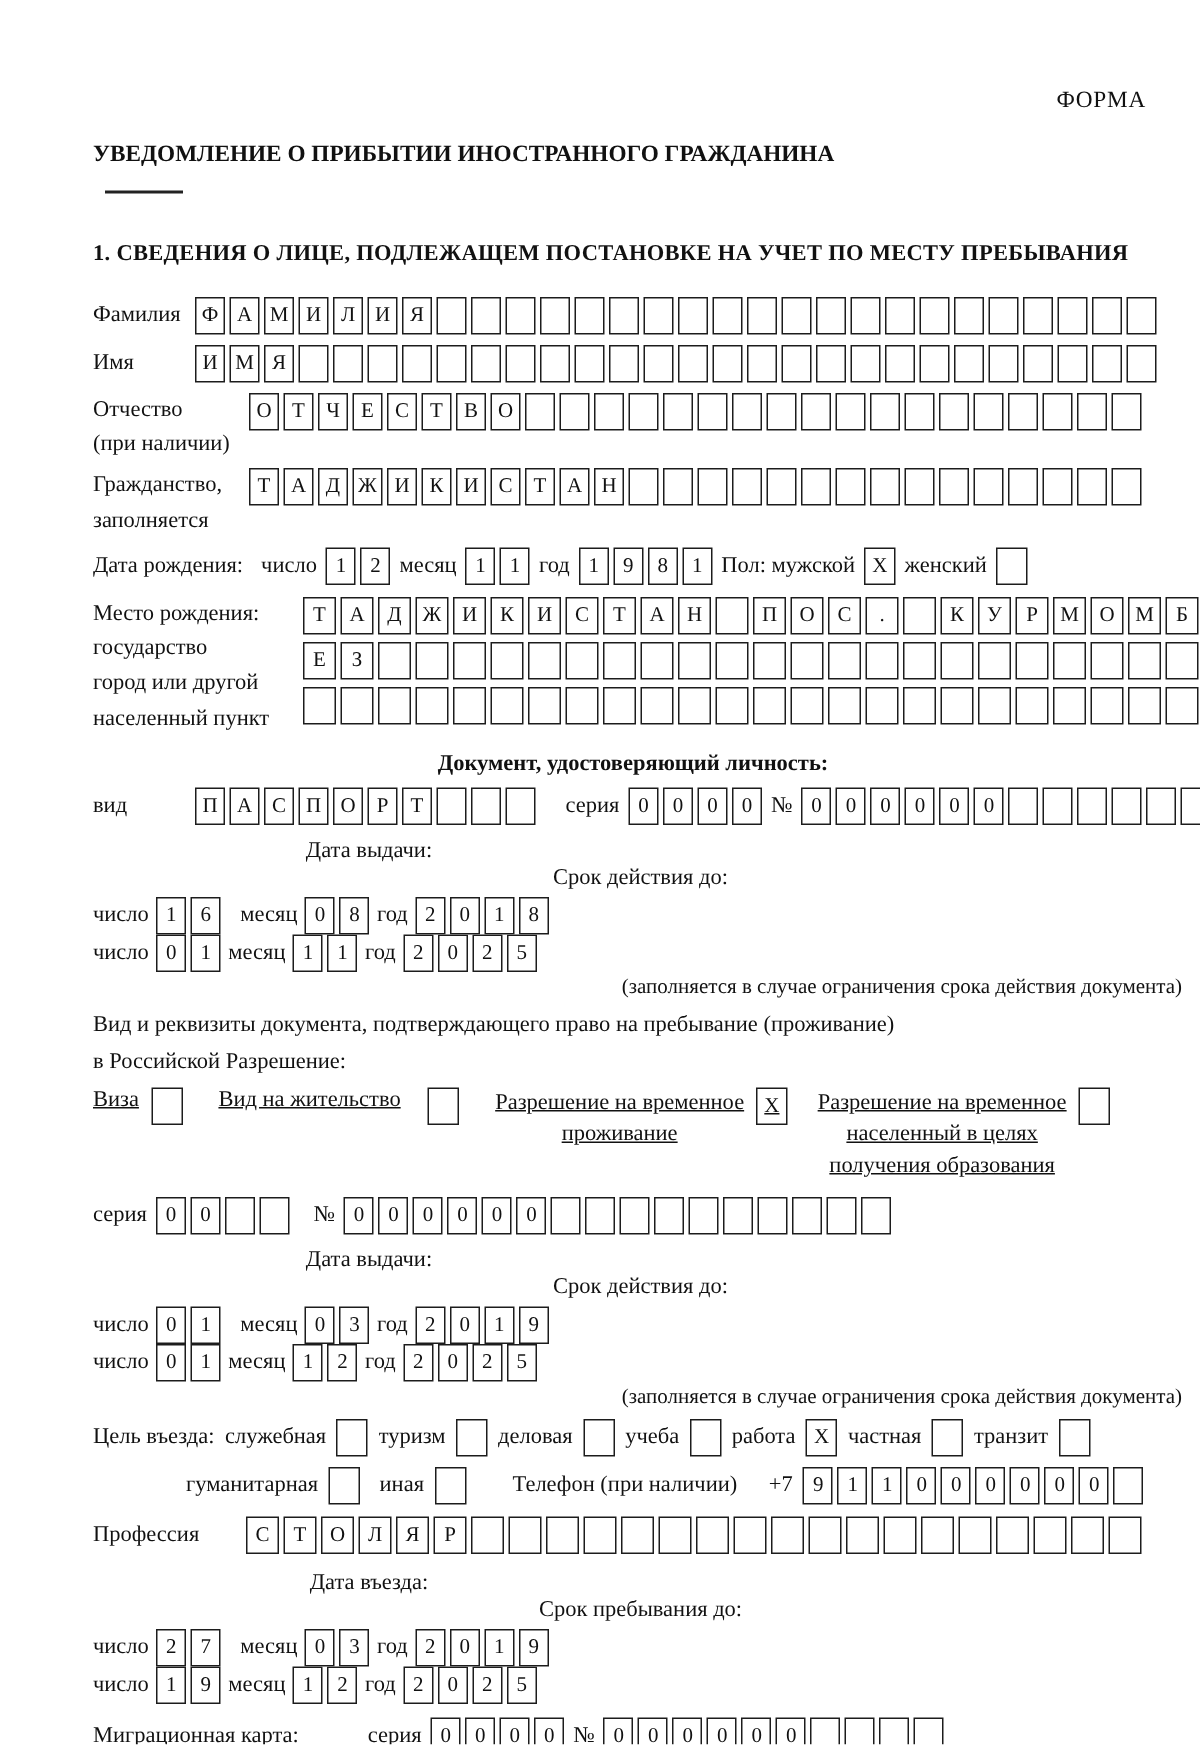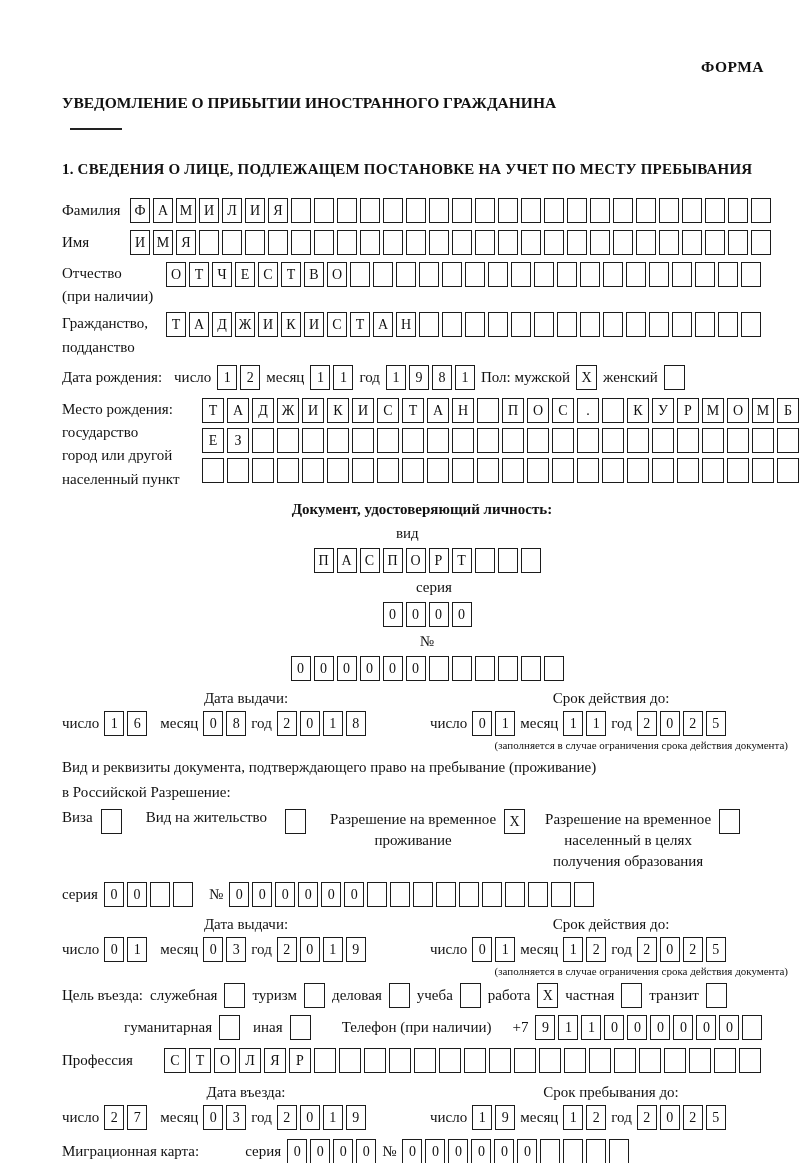--- a/index.html
+++ b/index.html
@@ -2,50 +2,50 @@
 <html><head>
 <meta charset="utf-8">
 <style>
   * { margin:0; padding:0; box-sizing:border-box; }
   html,body { background:#ffffff; }
   body { width:800px; font-family:"Liberation Serif","DejaVu Serif",serif; color:#111; }
   .page { width:800px; height:1163px; overflow:hidden; background:#fff; padding:36px 8px 0 62px; }
 
   .appendix { margin-left:555px; font-size:14.5px; line-height:1.22; }
   .appendix .note { margin-top:5px; font-size:13.5px; }
-  .forma { text-align:right; padding-right:28px; font-weight:bold; font-size:15.5px; margin-top:22px; letter-spacing:.5px; }
+  .forma { text-align:right; padding-right:28px; font-weight:normal; font-size:15.5px; margin-top:22px; letter-spacing:.5px; }
 
   .title { text-align:left; font-weight:bold; font-size:15.5px; line-height:1.45; margin-top:16px; margin-right:40px; }
   .title-blank { display:inline-block; width:52px; border-bottom:2px solid #222; height:12px; margin-left:8px; }
   .section-title { font-weight:bold; font-size:15px; margin-top:24px; letter-spacing:.2px; }
 
   .frow { display:flex; align-items:center; margin-top:7px; }
   .ftop { align-items:flex-start; }
   .lbl { font-size:15px; white-space:nowrap; }
   .sub { font-size:15px; line-height:1.55; }
   .cells { display:flex; gap:3px; }
   .cell { display:inline-block; width:20px; height:25px; border:1.6px solid #1c1c1c; text-align:center;
           font-size:14px; line-height:23px; font-family:"Liberation Serif",serif; background:#fff; flex:0 0 auto; }
   .wide .cell { width:22px; }
   .cbx { display:inline-block; width:21px; height:25px; border:1.6px solid #1c1c1c; text-align:center;
          font-size:14px; line-height:23px; background:#fff; flex:0 0 auto; }
-  .caption { font-size:11px; }
+  .caption { font-size:14px; }
   .center-bold { text-align:center; font-weight:bold; font-size:15px; margin-top:10px; margin-right:10px; }
 
   .labcol { flex:0 0 auto; }
   .w68 { width:68px; } .w104 { width:104px; } .w140 { width:140px; }
 
   .dgroup { display:flex; align-items:center; gap:5px; }
-  .two-col { display:flex; margin-top:8px; }
+  .two-col { display:flex; margin-top:8px;flex-direction:column; }
   .two-col .col-l { width:368px; flex:0 0 auto; }
   .two-col .col-r { flex:1; }
   .dhead { font-size:15px; }
   .stack { display:flex; flex-direction:column; gap:5px; }
   .optxt { font-size:15px; text-align:center; line-height:1.4; }
-  .opt { display:flex; align-items:flex-start; gap:8px; }
+  .opt { display:flex; align-items:flex-start; gap:8px;text-decoration:underline; }
 </style>
 </head>
 <body>
 
 <div class="page">
 
 
   <div class="forma">ФОРМА</div>
 
   <div class="title">
@@ -154,21 +154,21 @@
         <span class="cell"></span>
         <span class="cell"></span>
         <span class="cell"></span>
         <span class="cell"></span>
       </div>
   </div>
 
   <div class="frow ftop" style="margin-top:4px;">
     <div class="labcol w104 sub">
       <div>Гражданство,</div>
-      <div>подданство</div>
+      <div>заполняется</div>
     </div>
     <div class="cells">
         <span class="cell">Т</span>
         <span class="cell">А</span>
         <span class="cell">Д</span>
         <span class="cell">Ж</span>
         <span class="cell">И</span>
         <span class="cell">К</span>
         <span class="cell">И</span>
         <span class="cell">С</span>
@@ -302,21 +302,21 @@
           <span class="cell"></span>
           <span class="cell"></span>
           <span class="cell"></span>
           <span class="cell"></span>
         </div>
     </div>
   </div>
 
   <div class="center-bold">Документ, удостоверяющий личность:</div>
 
-  <div class="frow" style="gap:6px;flex-direction:column;">
+  <div class="frow" style="gap:6px;">
     <span class="lbl labcol" style="width:62px;">вид</span>
     <span class="cells">
         <span class="cell">П</span>
         <span class="cell">А</span>
         <span class="cell">С</span>
         <span class="cell">П</span>
         <span class="cell">О</span>
         <span class="cell">Р</span>
         <span class="cell">Т</span>
         <span class="cell"></span>

